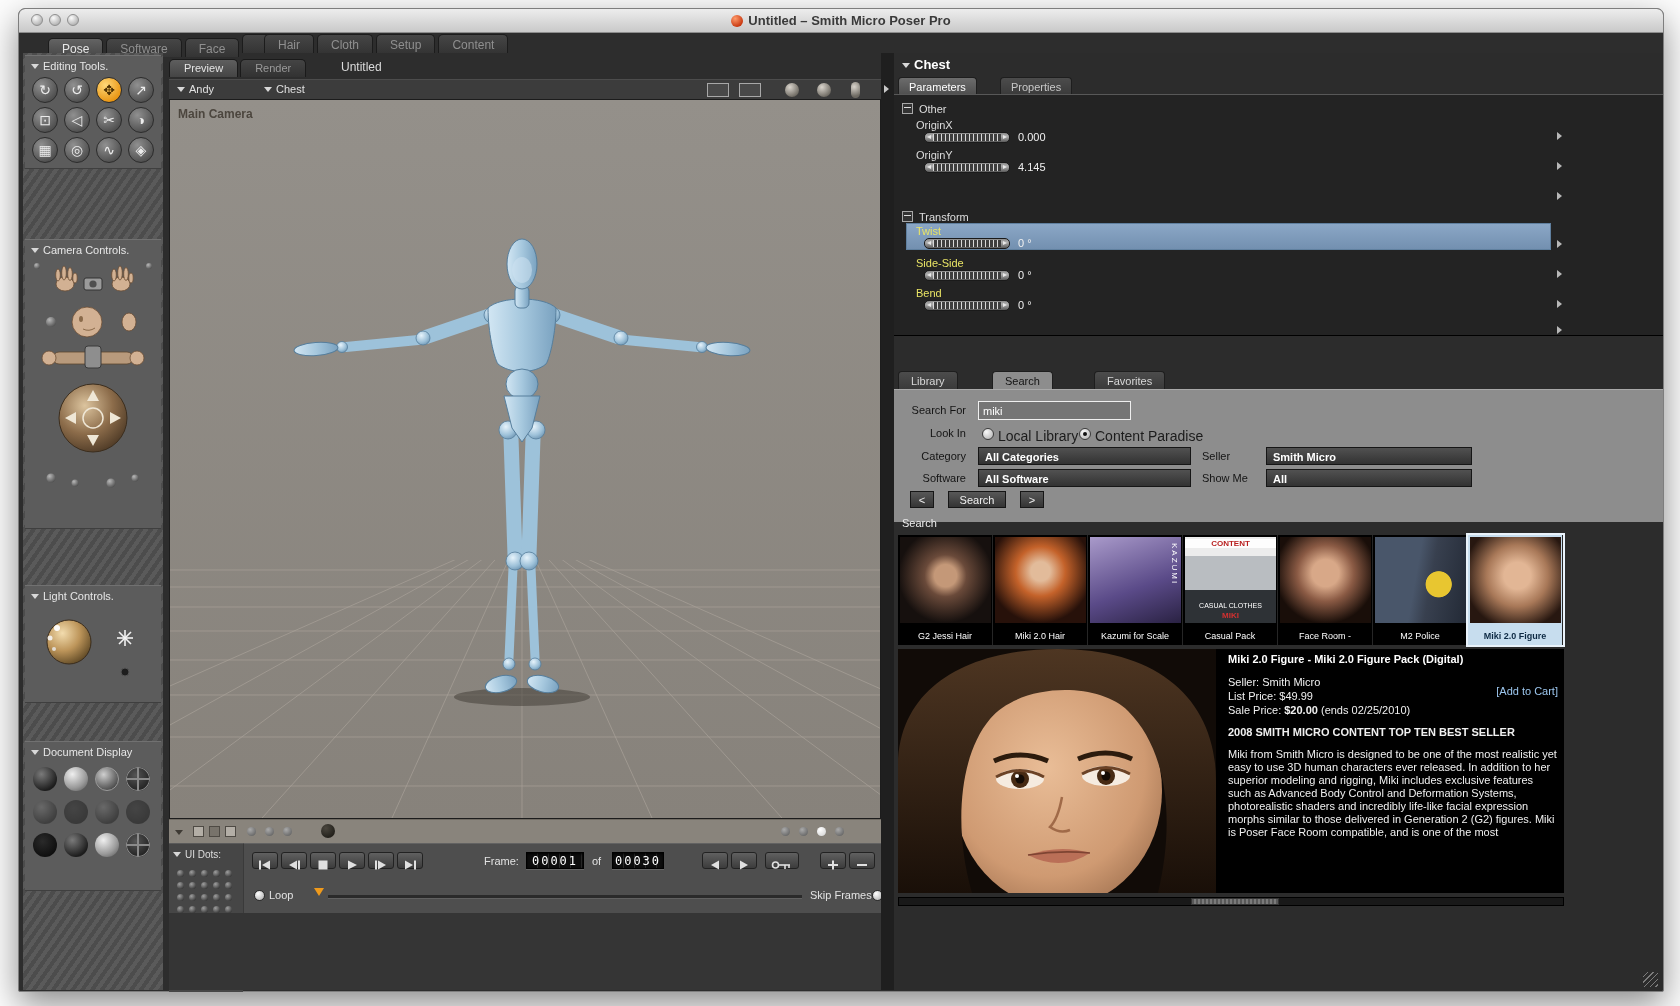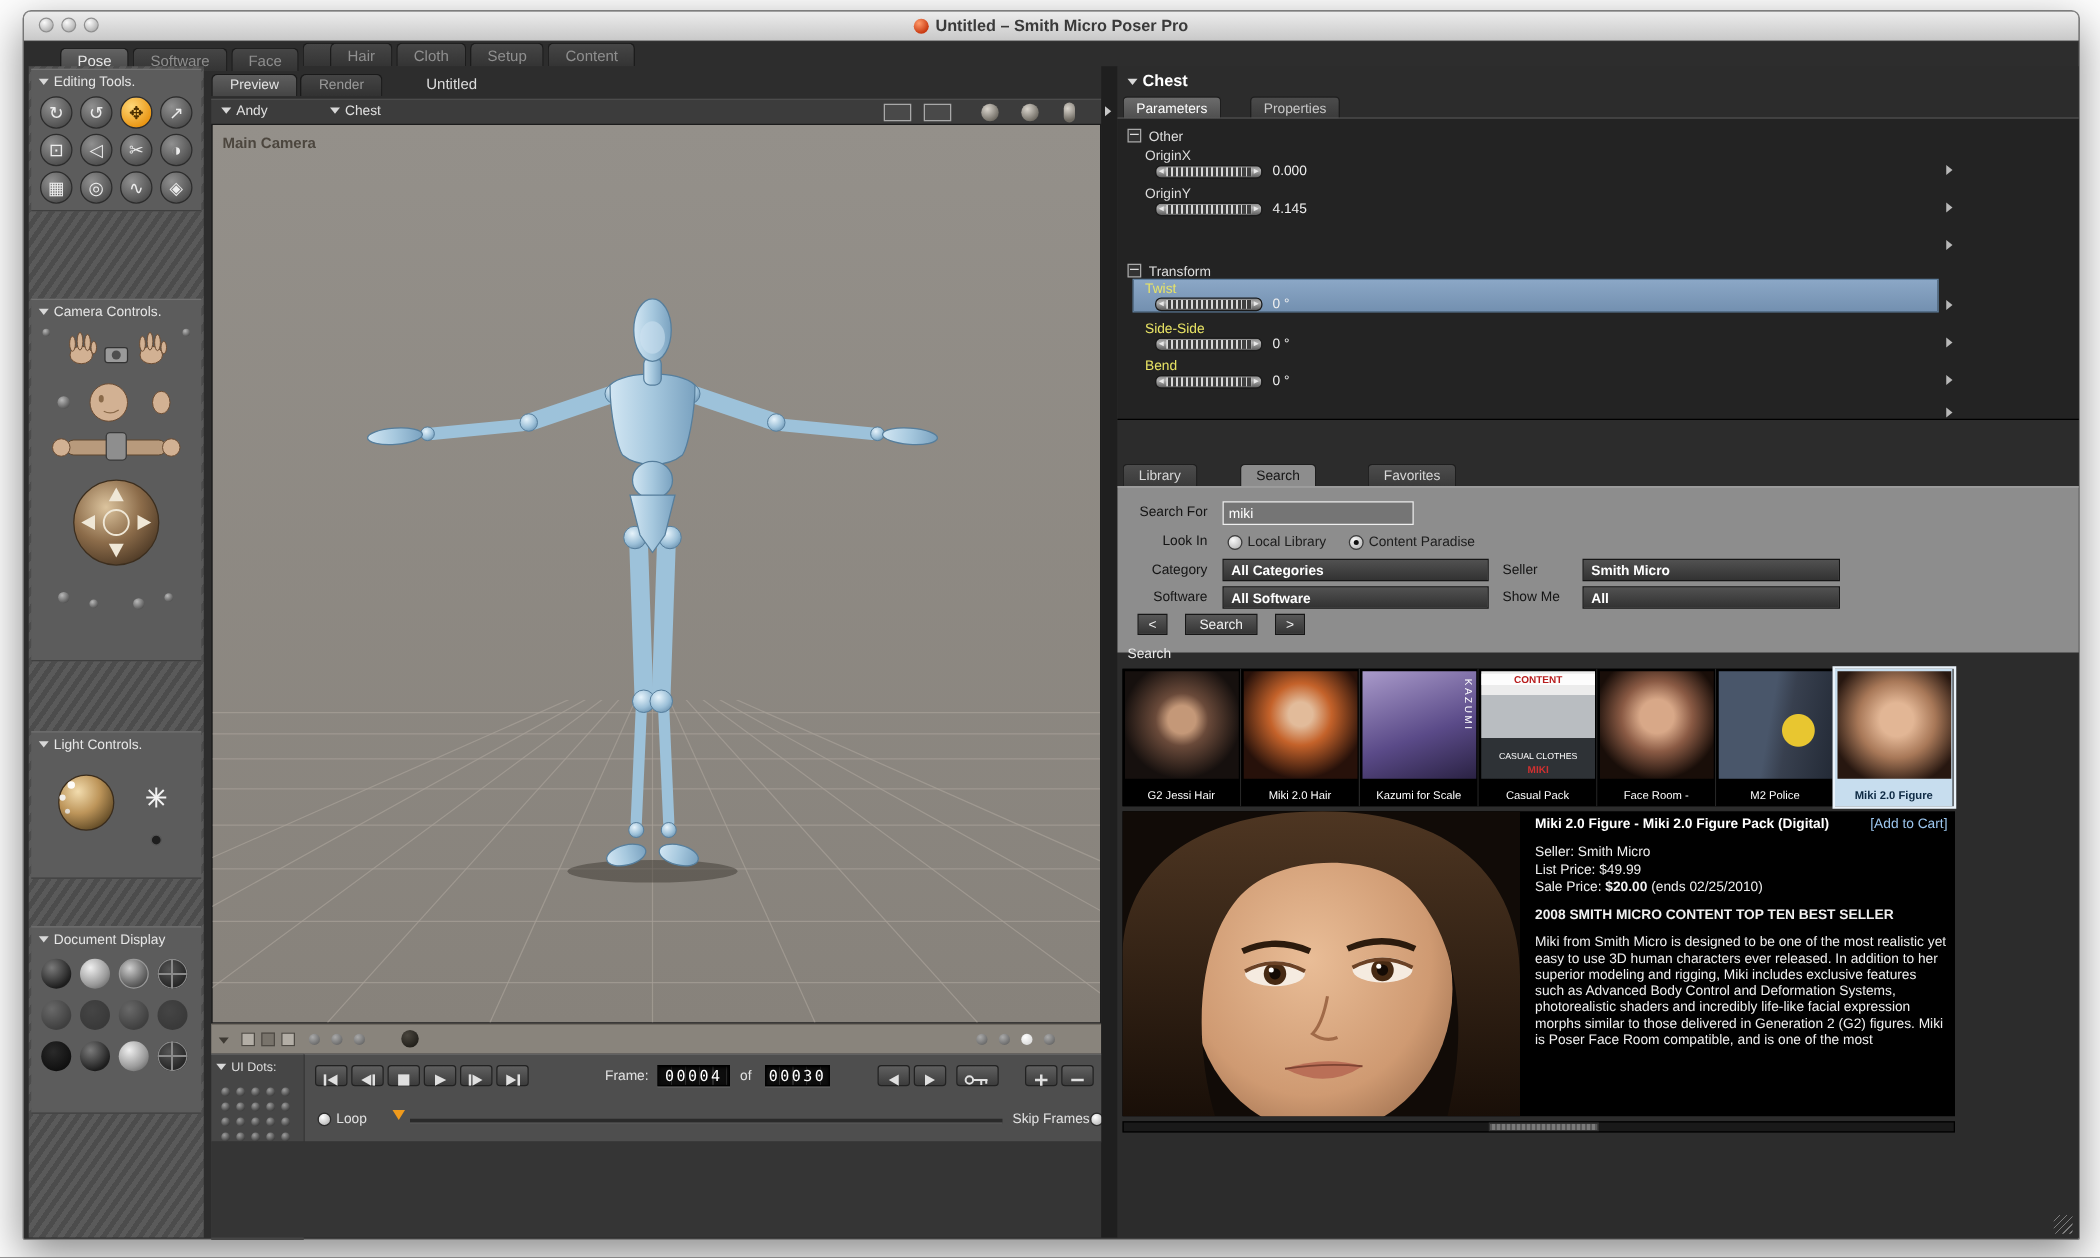--- a/index.html
+++ b/index.html
@@ -72,21 +72,21 @@
   .dr{right:2px;border-left:4px solid #e8e8e8;}
   .hirow{position:absolute;background:linear-gradient(#8ba7c6,#7390b0);border:1px solid #60809f;box-sizing:border-box;}
   .rarrow{position:absolute;width:0;height:0;border-top:4px solid transparent;border-bottom:4px solid transparent;border-left:5px solid #b8b8b8;}
   
   .form{background:#8d8d8d;border-top:1px solid #a9a9a9;}
   .flab{position:absolute;font-size:11px;color:#141414;text-align:right;width:62px;}
   .flab2{position:absolute;font-size:11px;color:#141414;}
   .sinput{position:absolute;background:#757575;border:1px solid #efefef;color:#fff;font-size:11px;padding:2px 4px;box-sizing:border-box;font-family:"Liberation Sans",sans-serif;}
   .radio{position:absolute;width:12px;height:12px;border-radius:50%;background:radial-gradient(circle at 35% 30%,#fafafa,#ababab);border:1px solid #3c3c3c;box-sizing:border-box;}
   .radio.on::after{content:"";position:absolute;left:3px;top:3px;width:4px;height:4px;border-radius:50%;background:#101010;}
-  .rlab{position:absolute;font-size:11px;color:#1c1c1c;white-space:nowrap;}
+  .rlab{position:absolute;font-size:14px;color:#1c1c1c;white-space:nowrap;}
   .dd{position:absolute;height:18px;background:linear-gradient(#515151,#323232);border:1px solid #161616;color:#fff;font-size:11px;font-weight:bold;padding:3px 6px 0;box-sizing:border-box;white-space:nowrap;overflow:hidden;}
   .fbtn{position:absolute;height:17px;background:linear-gradient(#585858,#343434);border:1px solid #161616;color:#f0f0f0;font-size:11px;text-align:center;box-sizing:border-box;padding-top:2px;}
   
   .thumbs{background:#000;}
   .cell{position:absolute;top:0;width:95px;height:110px;background:#000;border-right:1px solid #262626;box-sizing:border-box;}
   .cimg{position:absolute;left:2px;top:2px;width:91px;height:86px;overflow:hidden;}
   .cap{position:absolute;left:0;right:0;bottom:0;height:18px;color:#fff;font-size:9px;text-align:center;padding-top:4px;box-sizing:border-box;white-space:nowrap;overflow:hidden;}
   .cell.sel{background:#c7ddee;outline:2px solid #eaf3fb;}
   .cell.sel .cap{color:#0e2a44;font-weight:bold;}
   .th1{background:radial-gradient(circle at 50% 45%,#c49878 0 17%,#6a4a3a 32%,#16100e 72%);}
@@ -97,21 +97,21 @@
   .th6{background:radial-gradient(circle at 70% 55%,#e8c630 0 16%,rgba(0,0,0,0) 17%),linear-gradient(100deg,#49566a 45%,#38404f 60%,#232a36);}
   .th7{background:radial-gradient(circle at 52% 45%,#e2b695 0 20%,#a87858 46%,#271710 80%);}
   .ov-vert{position:absolute;right:2px;top:6px;writing-mode:vertical-rl;font-size:8px;color:#fff;letter-spacing:2px;}
   .ov-top{position:absolute;left:0;right:0;top:2px;text-align:center;font-size:8px;font-weight:bold;color:#b81e1e;background:rgba(255,255,255,.88);}
   .ov-mid{position:absolute;left:0;right:0;bottom:14px;text-align:center;font-size:7px;color:#fff;}
   .ov-bot{position:absolute;left:0;right:0;bottom:3px;text-align:center;font-size:8px;font-weight:bold;color:#d23030;}
   
   .detail{background:#000;}
   .dtext{position:absolute;color:#f0f0f0;font-size:11px;line-height:13px;overflow:hidden;}
   .dt-title{font-weight:bold;color:#fff;}
-  .dt-cart{float:right;color:#9cc6ee;font-weight:normal;margin-left:8px;}
+  .dt-cart{float:right;color:#9cc6ee;font-weight:normal;margin-left:8px;margin-top:32px;}
   .dt-line{margin-top:1px;}
   .dt-bold{font-weight:bold;margin-top:9px;}
   .dt-desc{margin-top:9px;}
   .sb-track{position:absolute;height:9px;background:#191919;border:1px solid #000;box-sizing:border-box;}
   .sb-thumb{position:absolute;top:0;height:7px;background:repeating-linear-gradient(90deg,#585858 0 2px,#7a7a7a 2px 4px);border:1px solid #333;box-sizing:border-box;}
   .grip{position:absolute;width:15px;height:15px;background:repeating-linear-gradient(135deg,transparent 0 3px,#7c7c7c 3px 4px);}
   .vdiv{background:#1f1f1f;}
 </style>
 </head>
 <body>
@@ -411,21 +411,21 @@
     <div class="tbtn" style="left:124px;top:8px"><svg width="14" height="10" viewBox="0 0 14 10">
           <rect x="1" y="0.5" width="2" height="9" fill="#e0e0e0"></rect>
           <polygon points="4,0.5 4,9.5 12,5" fill="#e0e0e0"></polygon>
         </svg></div>
     <div class="tbtn" style="left:153px;top:8px"><svg width="14" height="10" viewBox="0 0 14 10">
           <polygon points="2,0.5 2,9.5 10,5" fill="#e0e0e0"></polygon>
           <rect x="11" y="0.5" width="2" height="9" fill="#e0e0e0"></rect>
         </svg></div>
 
     <span class="tlabel" style="left:240px;top:11px">Frame:</span>
-    <div class="lcd" style="left:282px;top:8px;width:58px">00004</div>
+    <div class="lcd" style="left:282px;top:8px;width:58px">00001</div>
     <span class="tlabel" style="left:348px;top:11px">of</span>
     <div class="lcd" style="left:368px;top:8px;width:52px">00030</div>
 
     <div class="tbtn" style="left:458px;top:8px"><svg width="14" height="10" viewBox="0 0 14 10">
           <polygon points="11,0.5 11,9.5 3,5" fill="#e0e0e0"></polygon>
         </svg></div>
     <div class="tbtn" style="left:487px;top:8px"><svg width="14" height="10" viewBox="0 0 14 10">
           <polygon points="3,0.5 3,9.5 11,5" fill="#e0e0e0"></polygon>
         </svg></div>
     <div class="tbtn" style="left:521px;top:8px;width:34px"><svg width="22" height="10" viewBox="0 0 22 10">

